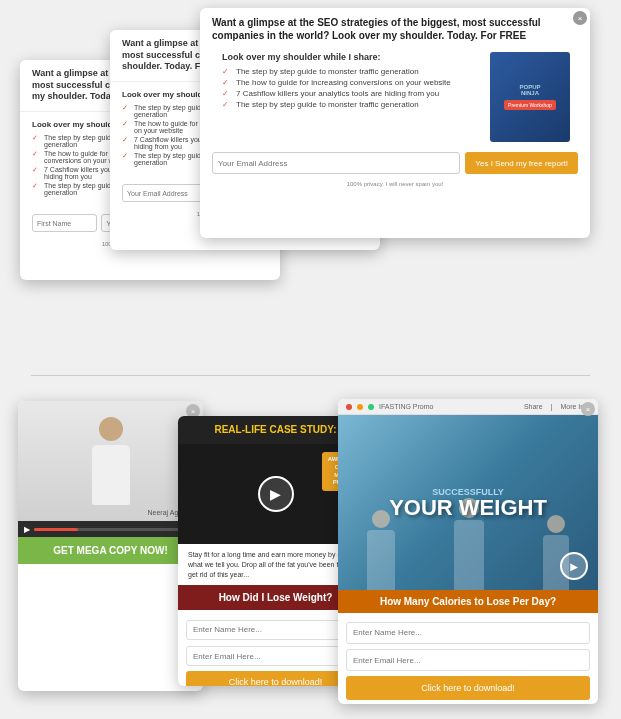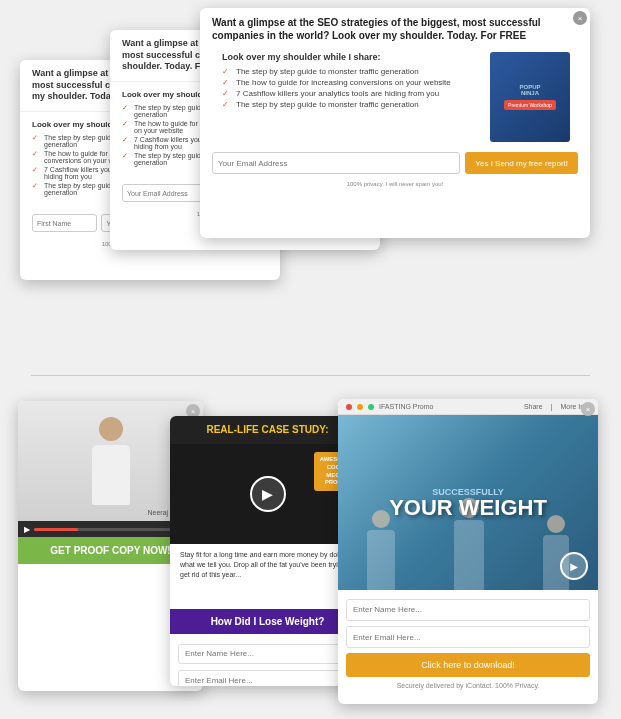--- a/index.html
+++ b/index.html
@@ -224,21 +224,21 @@
       background: white;
       border-radius: 6px;
       box-shadow: 0 4px 15px rgba(0,0,0,0.25);
       overflow: hidden;
       z-index: 1;
     }
 
     
     .bottom-card-2 {
       position: absolute;
-      left: 170px;
+      left: 178px;
       top: 35px;
       width: 195px;
       height: 270px;
       background: white;
       border-radius: 6px;
       box-shadow: 0 4px 15px rgba(0,0,0,0.25);
       overflow: hidden;
       z-index: 2;
     }
 
@@ -404,27 +404,26 @@
       font-size: 6px;
       padding: 4px 6px;
       border-radius: 3px;
       text-align: center;
       line-height: 1.3;
       text-transform: uppercase;
       font-weight: bold;
     }
 
     .case-study-question {
-      background: #4c1d95;
+      background: #7f1d1d;
       color: white;
       text-align: center;
       padding: 7px;
       font-size: 10px;
       font-weight: bold;
-      margin-top: 24px;
     }
 
     .case-form {
       padding: 8px;
     }
 
     .case-form input {
       width: 100%;
       height: 20px;
       border: 1px solid #ddd;
@@ -740,21 +739,21 @@
         </div>
         <div class="person-name">Neeraj Agarwal</div>
       </div>
       <div class="video-bar">
         <span class="video-play">▶</span>
         <div class="video-progress">
           <div class="video-progress-fill"></div>
         </div>
         <span style="color:#aaa;font-size:7px;">0:00</span>
       </div>
-      <div class="get-copy-btn">GET PROOF COPY NOW!</div>
+      <div class="get-copy-btn">GET MEGA COPY NOW!</div>
     </div>
 
     <div class="bottom-card-2">
       <div class="close-btn" style="background:#bbb;z-index:20;">×</div>
       <div class="case-study-header">
         <div class="case-study-title">REAL-LIFE CASE STUDY:</div>
       </div>
       <div class="case-study-video">
         <div class="play-circle">▶</div>
         <div class="awesome-badge">
@@ -807,20 +806,21 @@
         </div>
 
         <div class="lw-hero-text" style="position:relative;z-index:2;">
           <span class="successfully-text">SUCCESSFULLY</span>
           <span class="lose-weight-text">YOUR WEIGHT</span>
         </div>
 
         <div class="lw-play-btn">▶</div>
       </div>
 
+      <div class="lw-calories-bar">How Many Calories to Lose Per Day?</div>
 
       <div class="lw-form">
         <input placeholder="Enter Name Here..." style="">
         <input placeholder="Enter Email Here..." style="">
         <button class="lw-submit-btn">Click here to download!</button>
         <div class="lw-privacy">Securely delivered by iContact. 100% Privacy.</div>
       </div>
     </div>
 
   </div>

